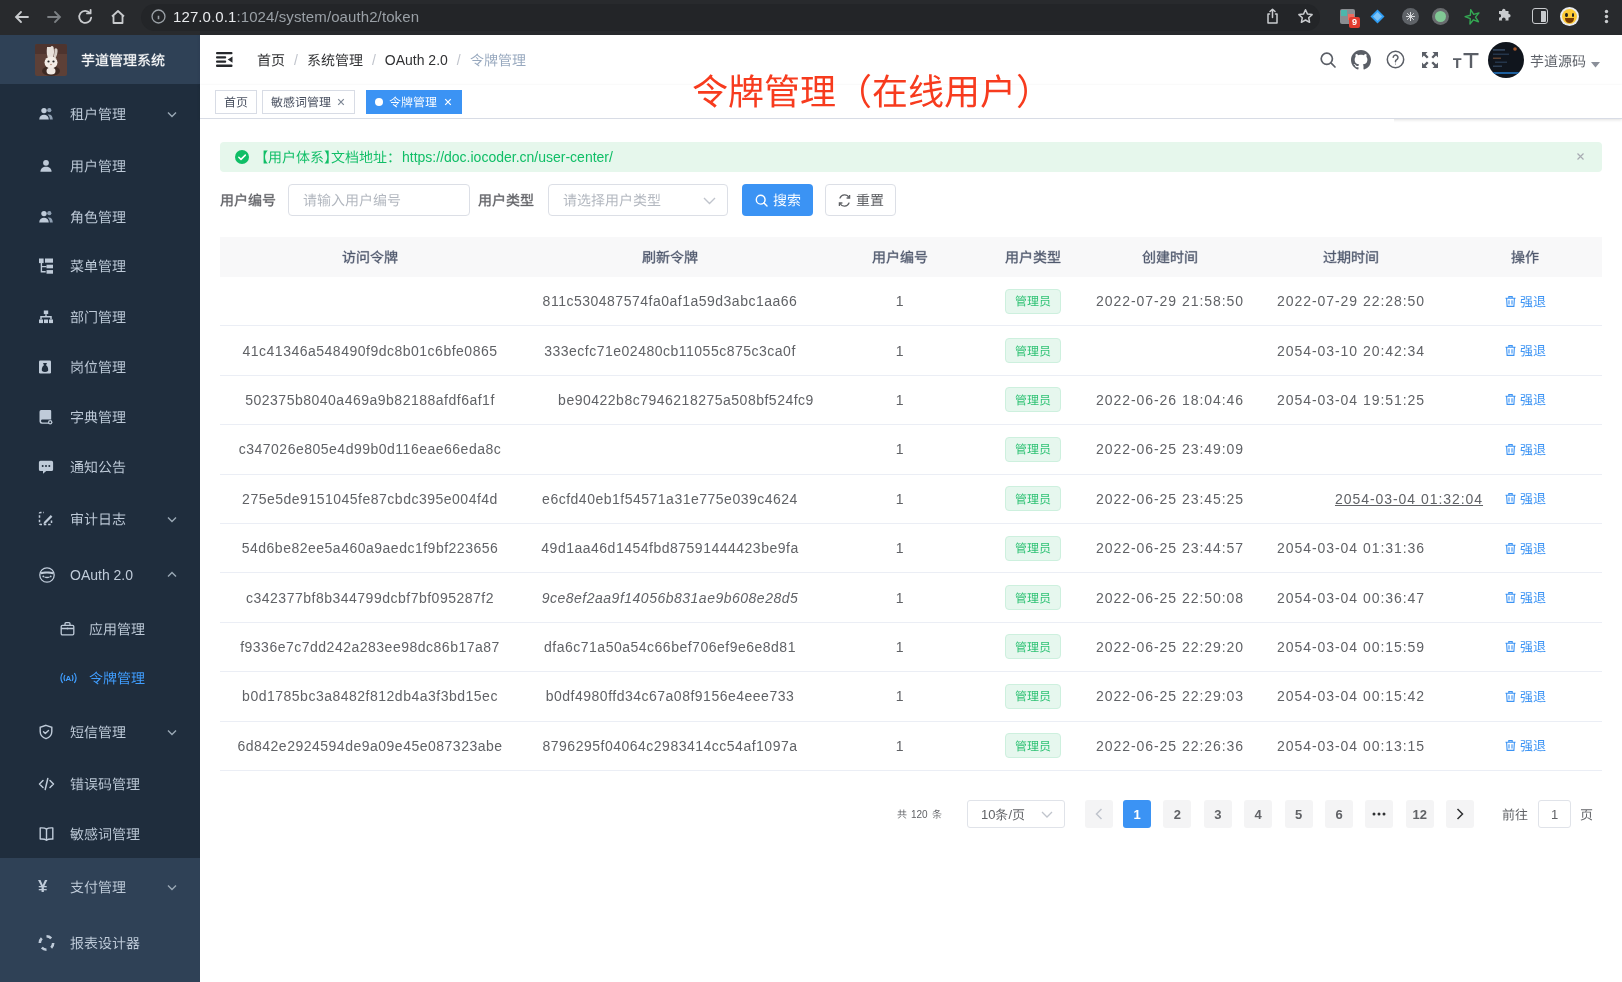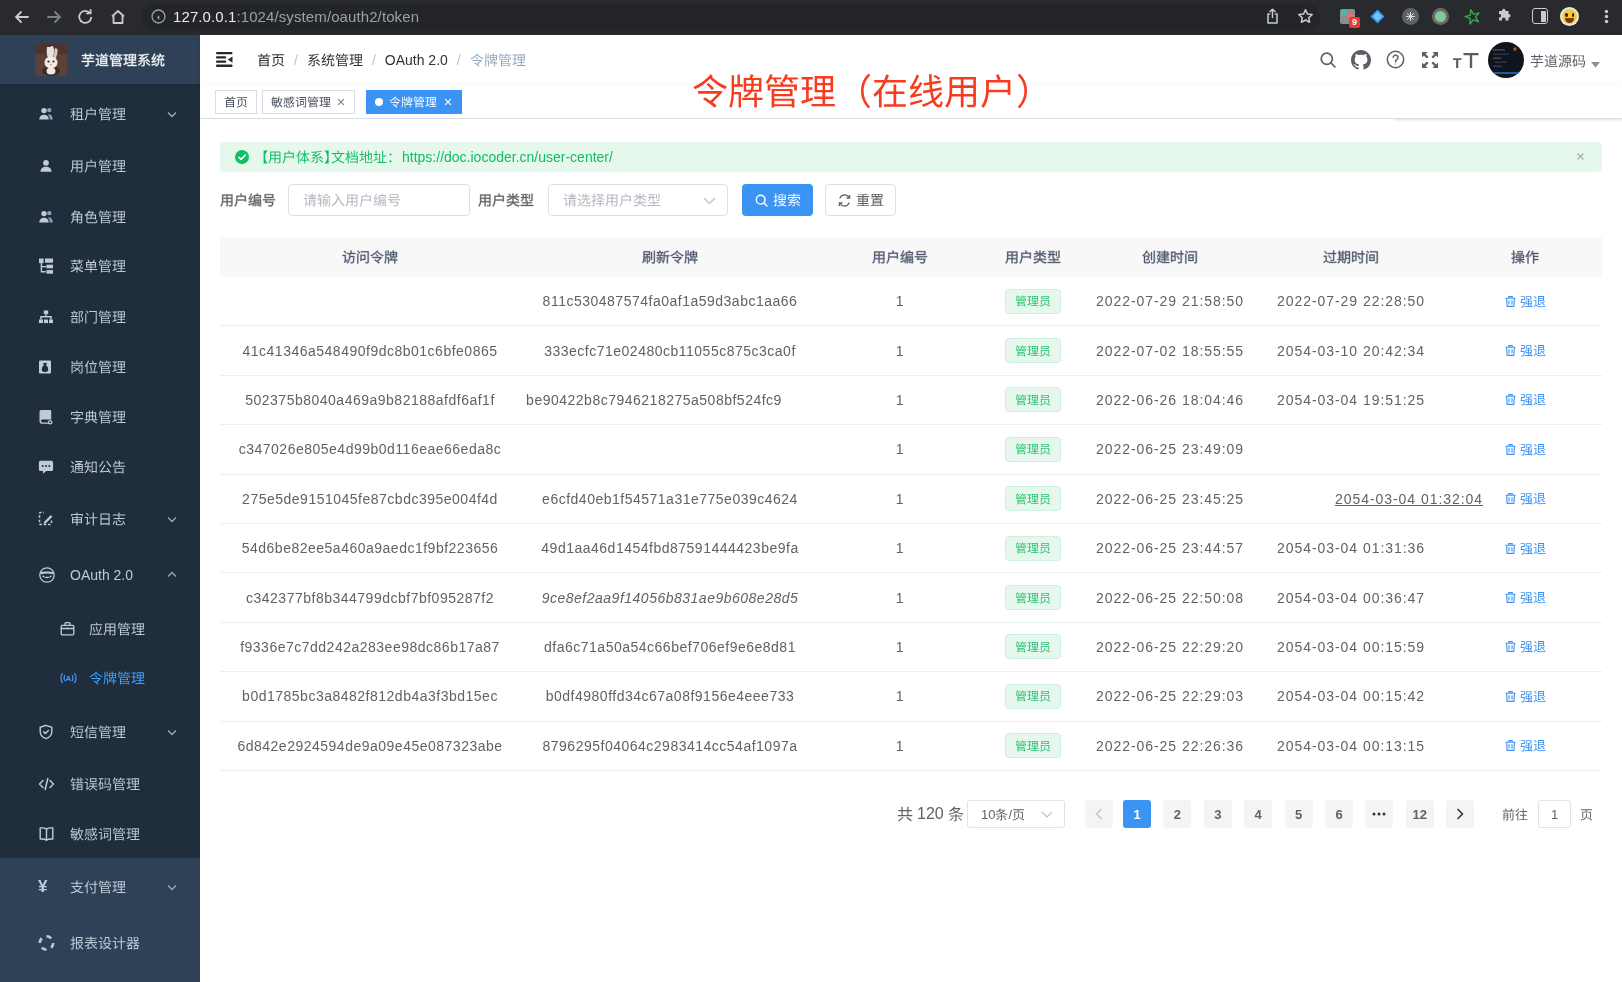--- a/index.html
+++ b/index.html
@@ -699,36 +699,35 @@
     <div class="td" style="left:620px;top:207.4px;width:160px;height:48.4px;">1</div>
     <div class="td" style="left:780px;top:207.4px;width:105px;height:48.4px;">
       <span style="display:inline-flex;align-items:center;justify-content:center;width:56px;height:25px;background:#e6f7ee;border:1px solid #cdf0de;border-radius:4px;color:#2bc172;font-size:12px">
         <svg class="cjk" viewBox="0 -880 3000 1000" width="3.000em" height="1em">
           <use href="#g7ba1" transform="translate(0 0) scale(1 -1)"></use>
           <use href="#g7406" transform="translate(1000 0) scale(1 -1)"></use>
           <use href="#g5458" transform="translate(2000 0) scale(1 -1)"></use>
         </svg>
       </span>
     </div>
-    <div class="td" style="left:885px;top:207.4px;width:170px;height:48.4px;letter-spacing:.95px;">2022-07-02 18:55:55</div>
     <div class="td" style="left:1055px;top:207.4px;width:192px;height:48.4px;letter-spacing:.95px;">2054-03-10 20:42:34</div>
     <div class="td" style="left:1247px;top:207.4px;width:155px;height:48.4px;">
       <span style="display:inline-flex;align-items:center;gap:3px;color:#3b93f4;font-size:13px">
         <svg width="13" height="13" viewBox="0 0 13 13" fill="none" stroke="#3b93f4" stroke-width="1.1">
           <path d="M1.5 3.2h10M4.8 3V1.6h3.4V3M2.6 3.2l.5 8.2h6.8l.5-8.2M5 5.2v4.2M8 5.2v4.2"></path>
         </svg>
         <svg class="cjk" viewBox="0 -880 2000 1000" width="2.000em" height="1em">
           <use href="#g5f3a" transform="translate(0 0) scale(1 -1)"></use>
           <use href="#g9000" transform="translate(1000 0) scale(1 -1)"></use>
         </svg>
       </span>
     </div>
     <div class="abs" style="left:20px;top:305.2px;width:1382px;height:1px;background:#ebeef5"></div>
     <div class="td" style="left:20px;top:256.8px;width:300px;height:48.4px;">502375b8040a469a9b82188afdf6af1f</div>
-    <div class="td" style="left:304px;top:256.8px;width:300px;height:48.4px;">be90422b8c7946218275a508bf524fc9</div>
+    <div class="td" style="left:336px;top:256.8px;width:300px;height:48.4px;">be90422b8c7946218275a508bf524fc9</div>
     <div class="td" style="left:620px;top:256.8px;width:160px;height:48.4px;">1</div>
     <div class="td" style="left:780px;top:256.8px;width:105px;height:48.4px;">
       <span style="display:inline-flex;align-items:center;justify-content:center;width:56px;height:25px;background:#e6f7ee;border:1px solid #cdf0de;border-radius:4px;color:#2bc172;font-size:12px">
         <svg class="cjk" viewBox="0 -880 3000 1000" width="3.000em" height="1em">
           <use href="#g7ba1" transform="translate(0 0) scale(1 -1)"></use>
           <use href="#g7406" transform="translate(1000 0) scale(1 -1)"></use>
           <use href="#g5458" transform="translate(2000 0) scale(1 -1)"></use>
         </svg>
       </span>
     </div>
@@ -918,21 +917,21 @@
       <span style="display:inline-flex;align-items:center;gap:3px;color:#3b93f4;font-size:13px">
         <svg width="13" height="13" viewBox="0 0 13 13" fill="none" stroke="#3b93f4" stroke-width="1.1">
           <path d="M1.5 3.2h10M4.8 3V1.6h3.4V3M2.6 3.2l.5 8.2h6.8l.5-8.2M5 5.2v4.2M8 5.2v4.2"></path>
         </svg>
         <svg class="cjk" viewBox="0 -880 2000 1000" width="2.000em" height="1em">
           <use href="#g5f3a" transform="translate(0 0) scale(1 -1)"></use>
           <use href="#g9000" transform="translate(1000 0) scale(1 -1)"></use>
         </svg>
       </span>
     </div>
-    <div class="abs" style="left:697px;top:681px;height:28px;display:flex;align-items:center;font-size:16px;color:#606266">
+    <div class="abs" style="left:697px;top:681px;height:28px;display:flex;align-items:center;font-size:10px;color:#606266">
       <svg class="cjk" viewBox="0 -880 1000 1000" width="1.000em" height="1em">
         <use href="#g5171" transform="translate(0 0) scale(1 -1)"></use>
       </svg>
       <span style="margin:0 4px">120</span>
       <svg class="cjk" viewBox="0 -880 1000 1000" width="1.000em" height="1em">
         <use href="#g6761" transform="translate(0 0) scale(1 -1)"></use>
       </svg>
     </div>
     <div class="abs" style="left:767px;top:681px;width:98px;height:28px;border:1px solid #e0e3e9;border-radius:3px;background:#fff;display:flex;align-items:center;font-size:13px;color:#606266;padding-left:13px">10<svg class="cjk" viewBox="0 -880 1000 1000" width="1.000em" height="1em">
         <use href="#g6761" transform="translate(0 0) scale(1 -1)"></use>

